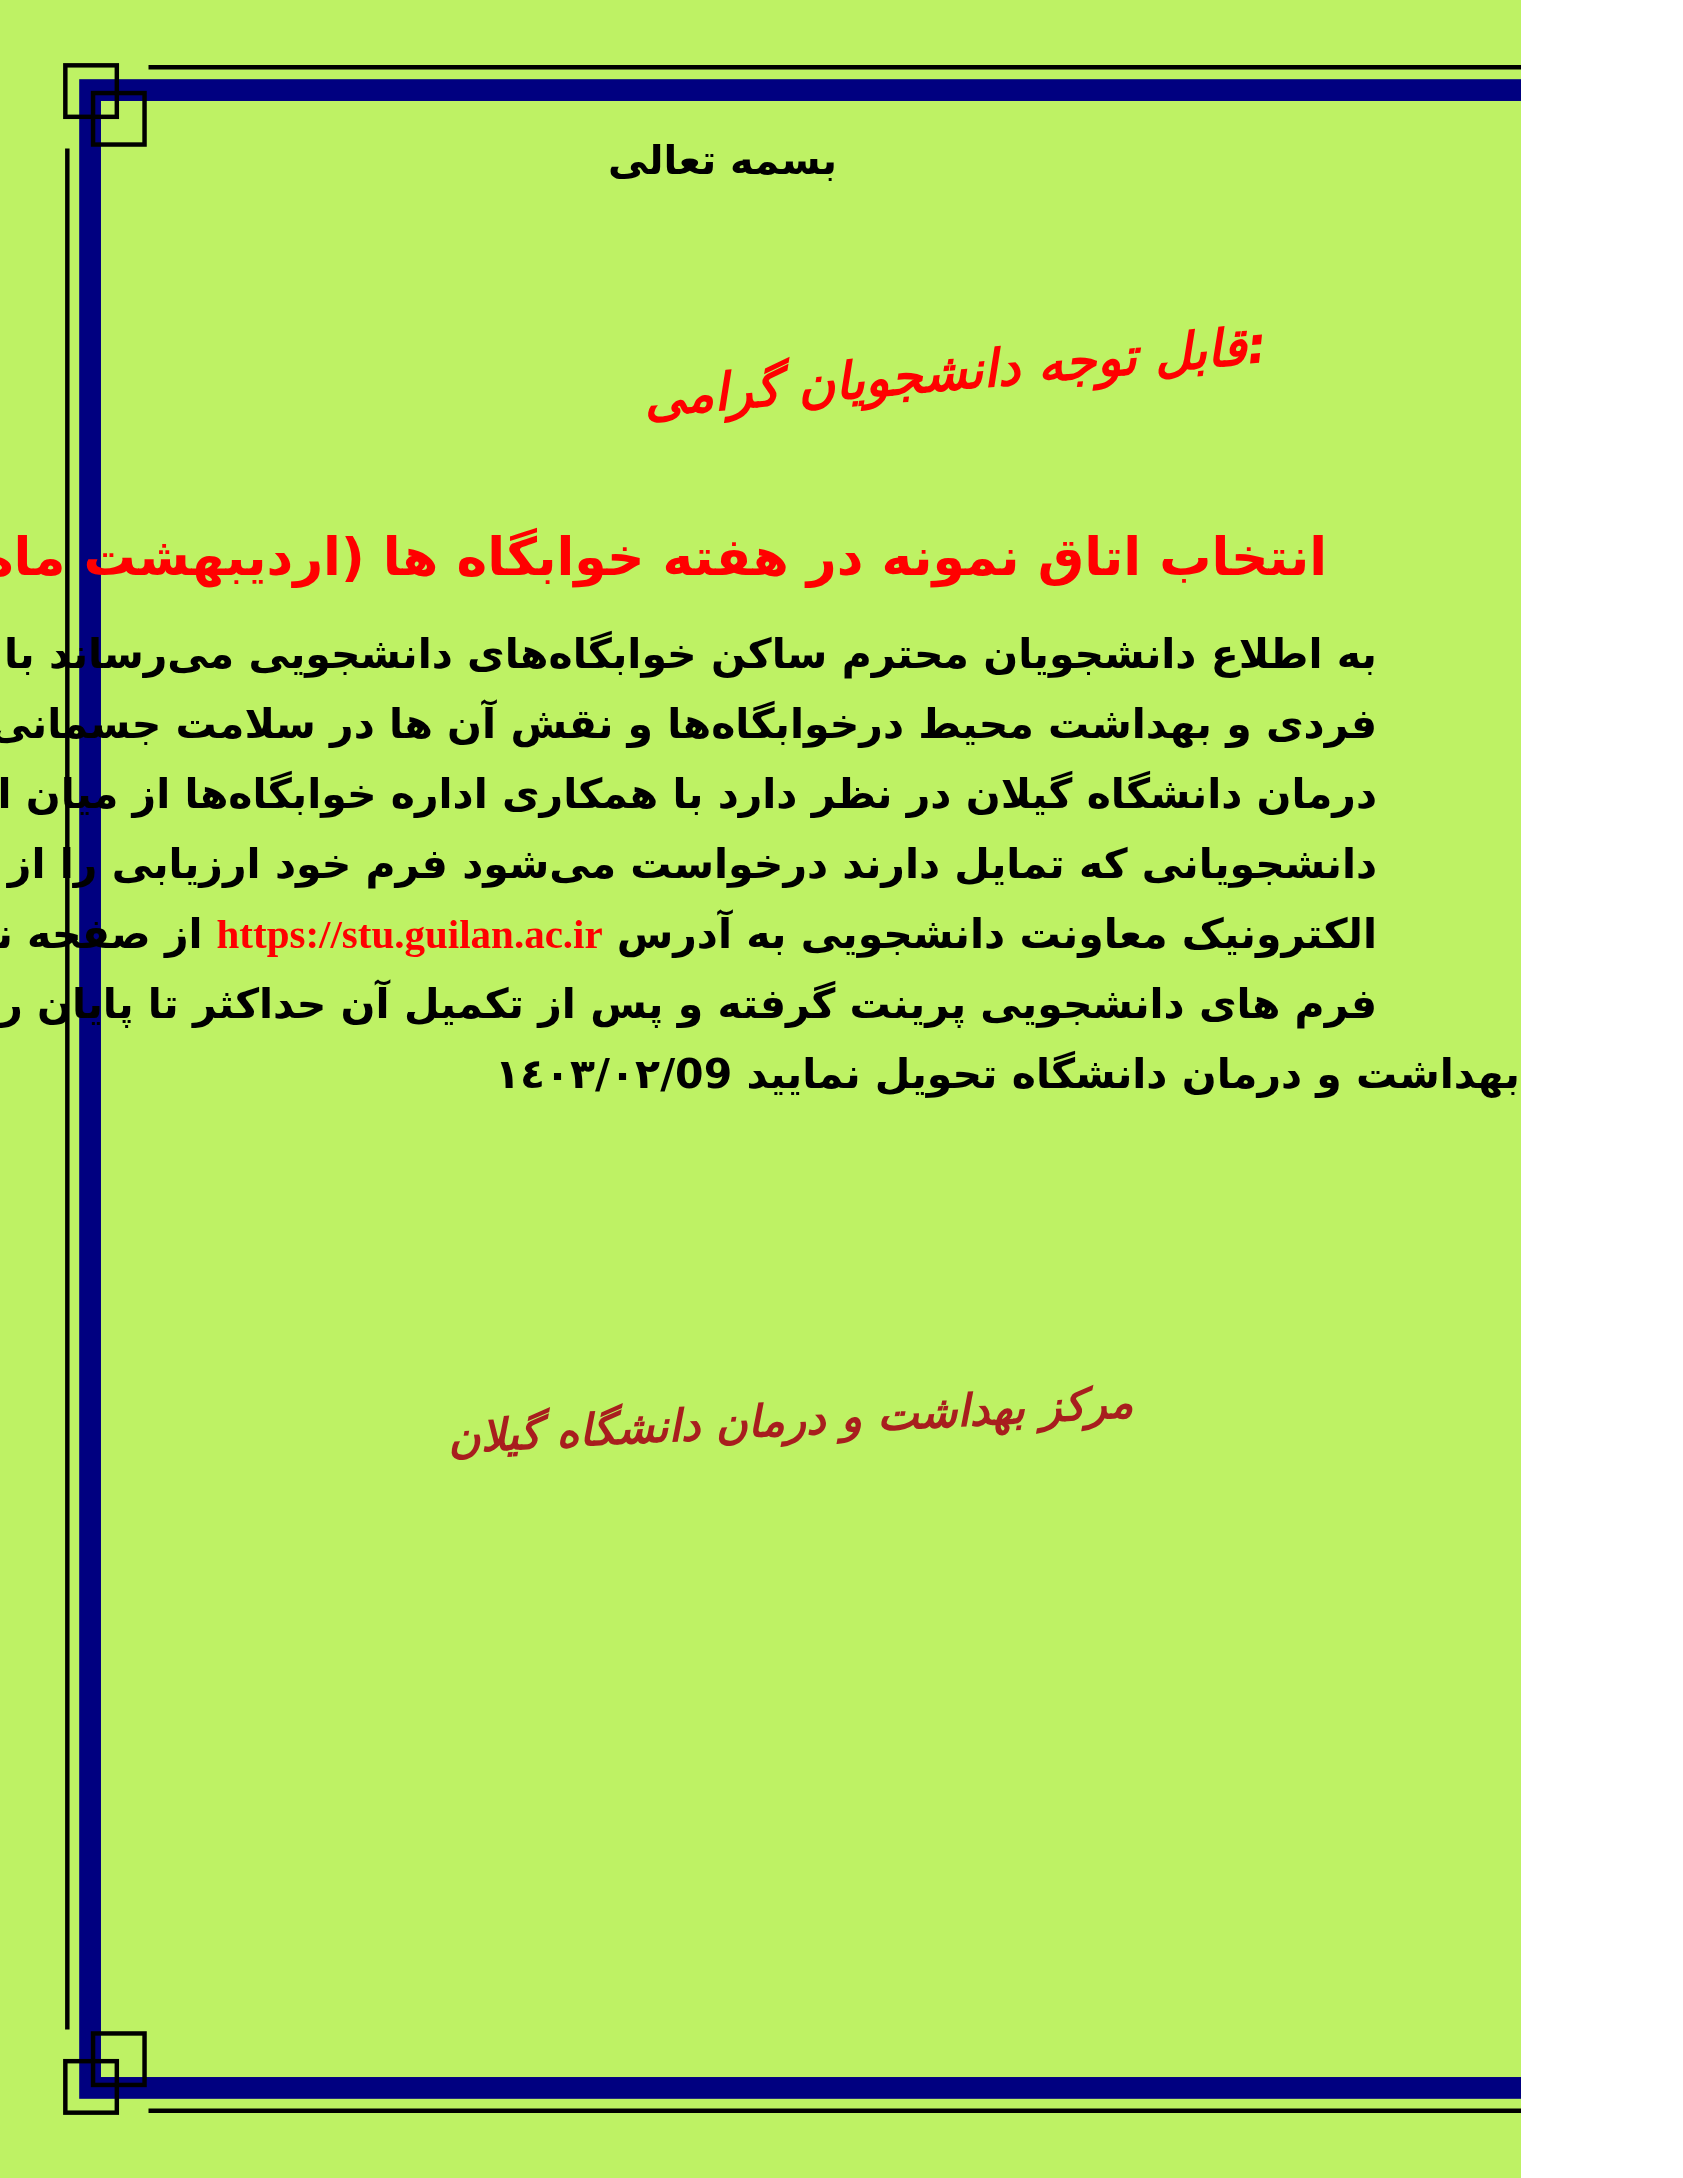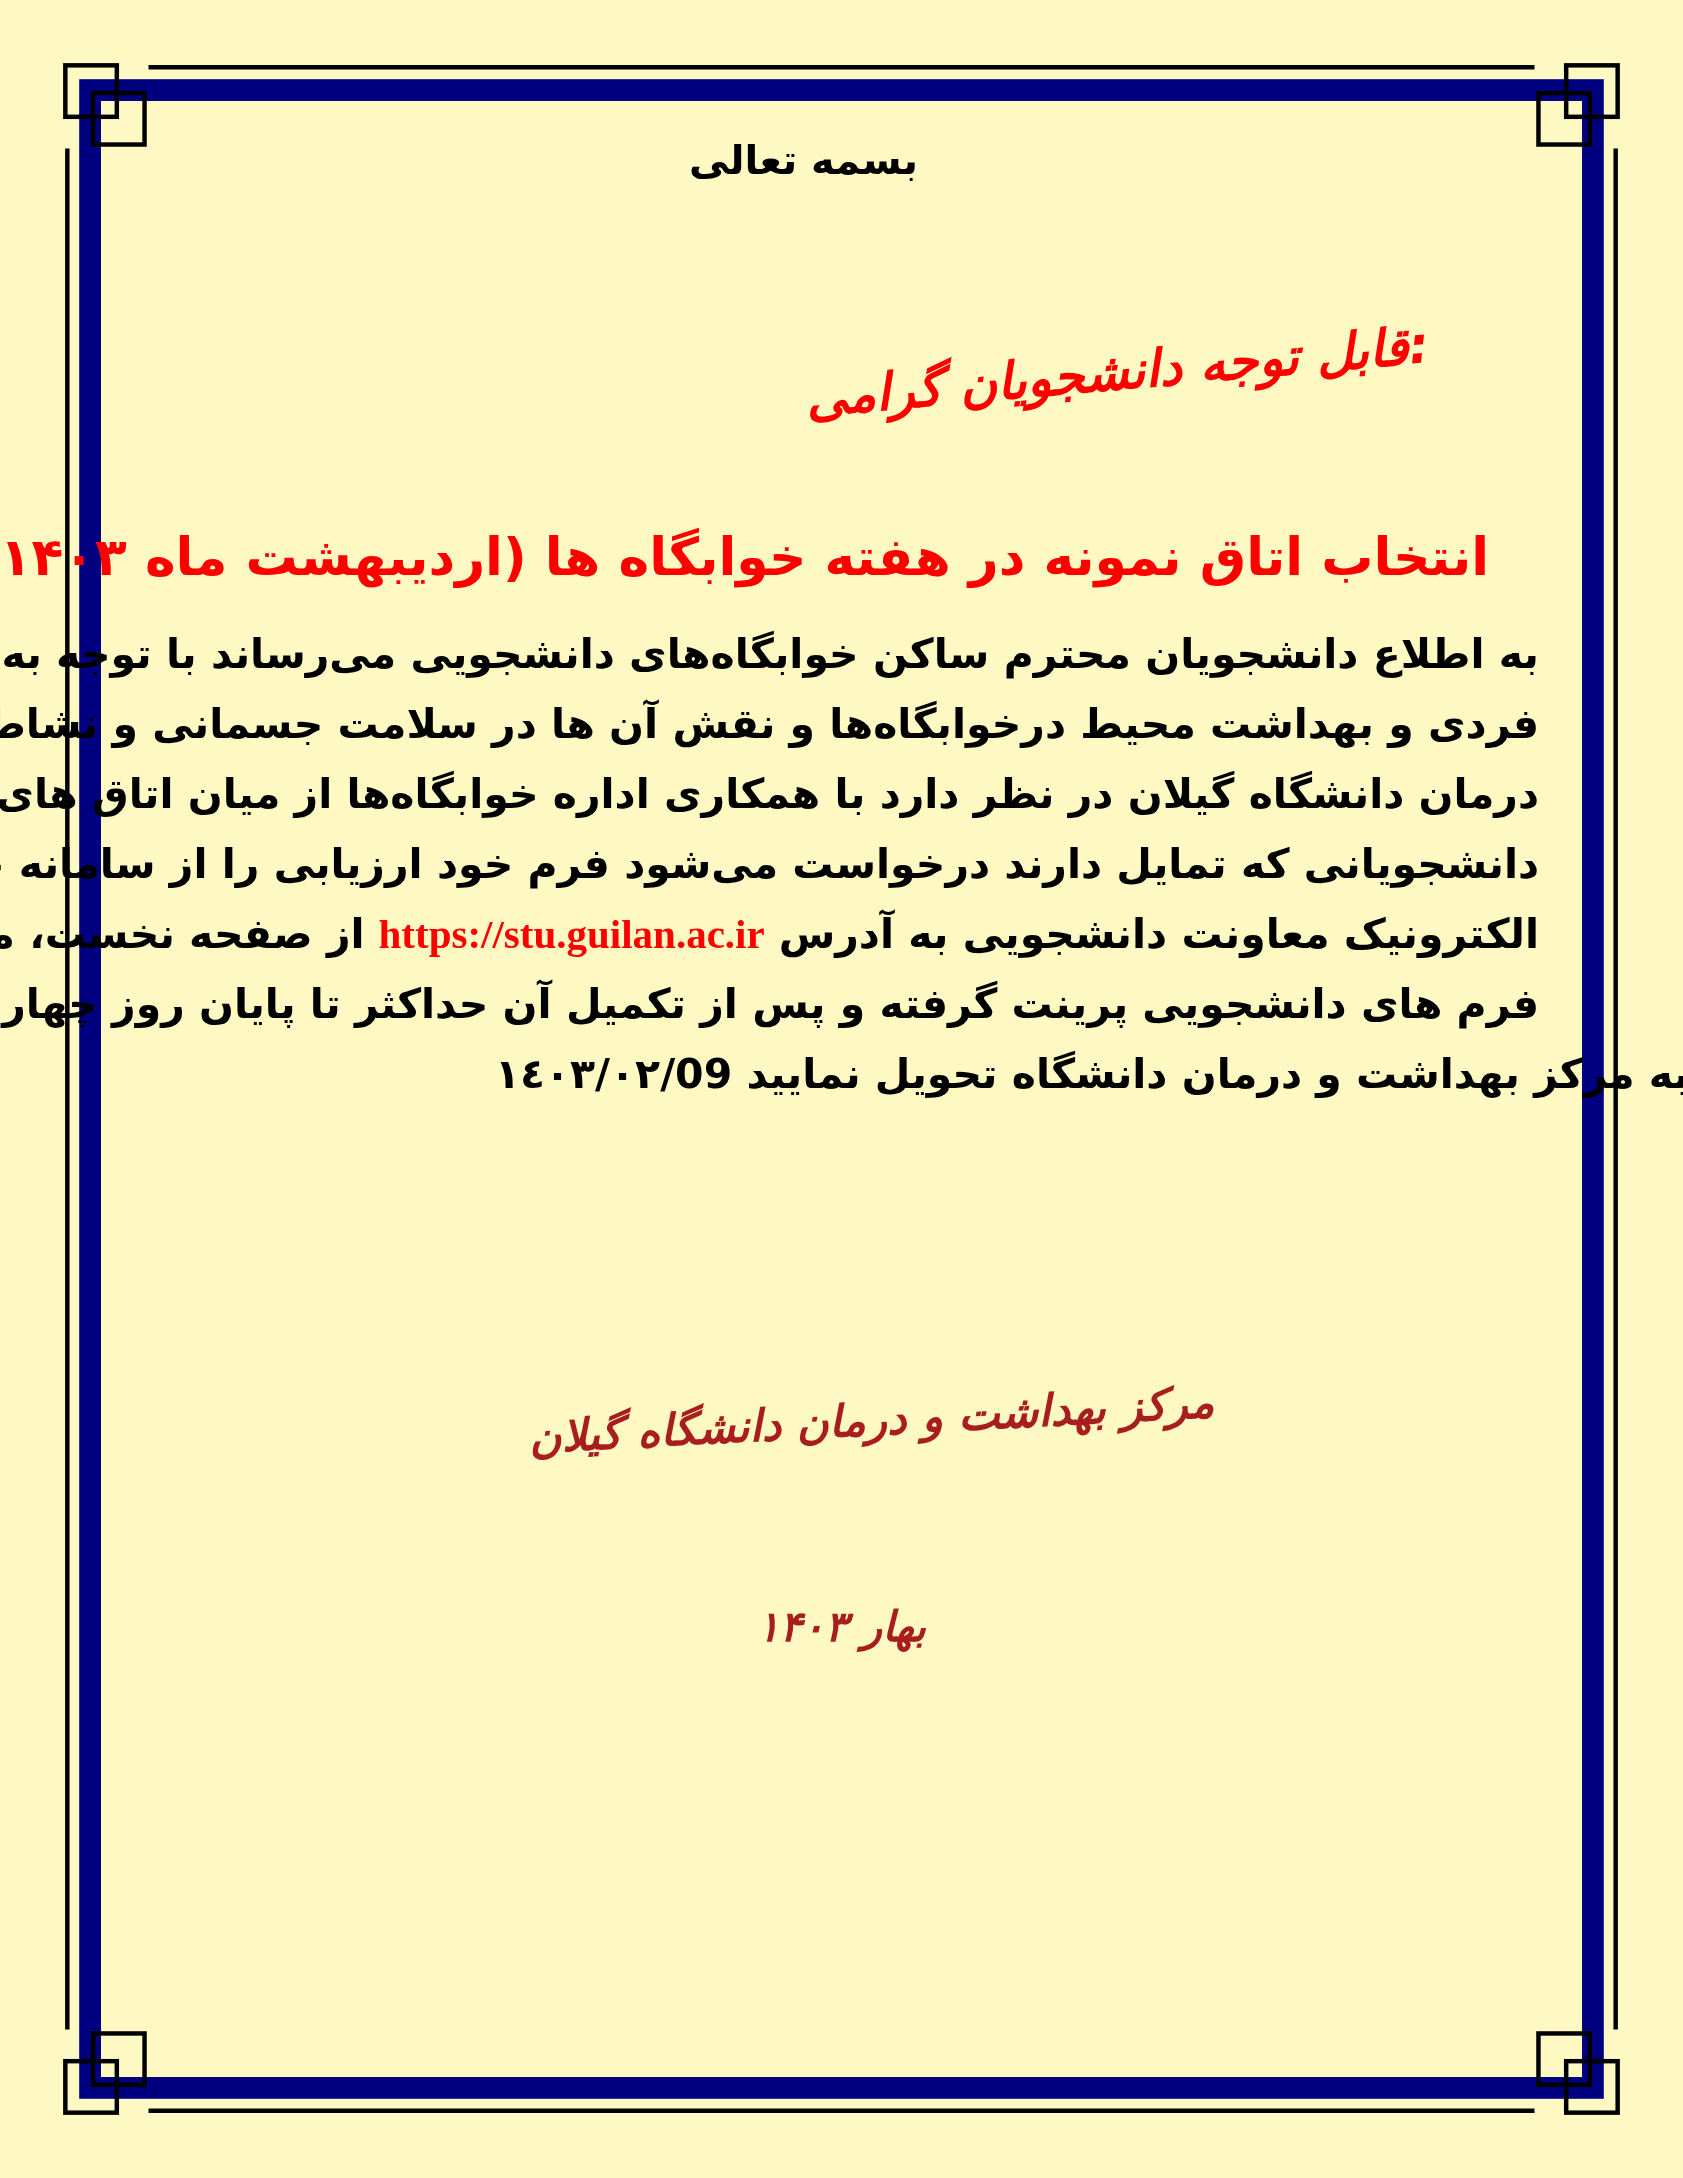--- a/index.html
+++ b/index.html
@@ -5,22 +5,22 @@
   :root{
     --accent-red:#ff0000;
     --signature-red:#a81e1e;
     --border-navy:#000080;
     --border-black:#000000;
     --text-black:#000000;
   }
   html,body{margin:0;padding:0;background:#ffffff;}
   .page{
     position:relative;
-    width:1683px;height:2178px;
-    background:#fef9c3;
+    width:1521px;height:2178px;
+    background:#bef264;
     font-family:"DejaVu Sans",sans-serif;
     color:var(--text-black);
     overflow:hidden;
   }
   .border-svg{position:absolute;inset:0;width:1683px;height:2178px;}
   .b-navy{fill:none;stroke:var(--border-navy,#000080);stroke-width:22px;}
   .b-black{fill:none;stroke:var(--border-black,#000000);stroke-width:4.5px;}
 
   .bismillah{
     position:absolute;top:137px;left:0;right:0;
@@ -118,16 +118,15 @@
     <div class="bline">دانشجویانی که تمایل دارند درخواست می‌شود فرم خود ارزیابی را از سامانه خدمات</div>
     <div class="bline url-line">
       <span>الکترونیک معاونت دانشجویی به آدرس</span><span class="url" dir="ltr">https://stu.guilan.ac.ir</span><span>از صفحه نخست، منوی</span>
     </div>
     <div class="bline">فرم های دانشجویی پرینت گرفته و پس از تکمیل آن حداکثر تا پایان روز چهارشنبه مورخ</div>
     <div class="bline last-line">١٤٠٣/٠٢/09 به مرکز بهداشت و درمان دانشگاه تحویل نمایید.</div>
   </div>
 
   <div class="signature">مرکز بهداشت و درمان دانشگاه گیلان</div>
 
-  <div class="season">بهار ۱۴۰۳</div>
 
 </div>
 
 
 </body></html>

